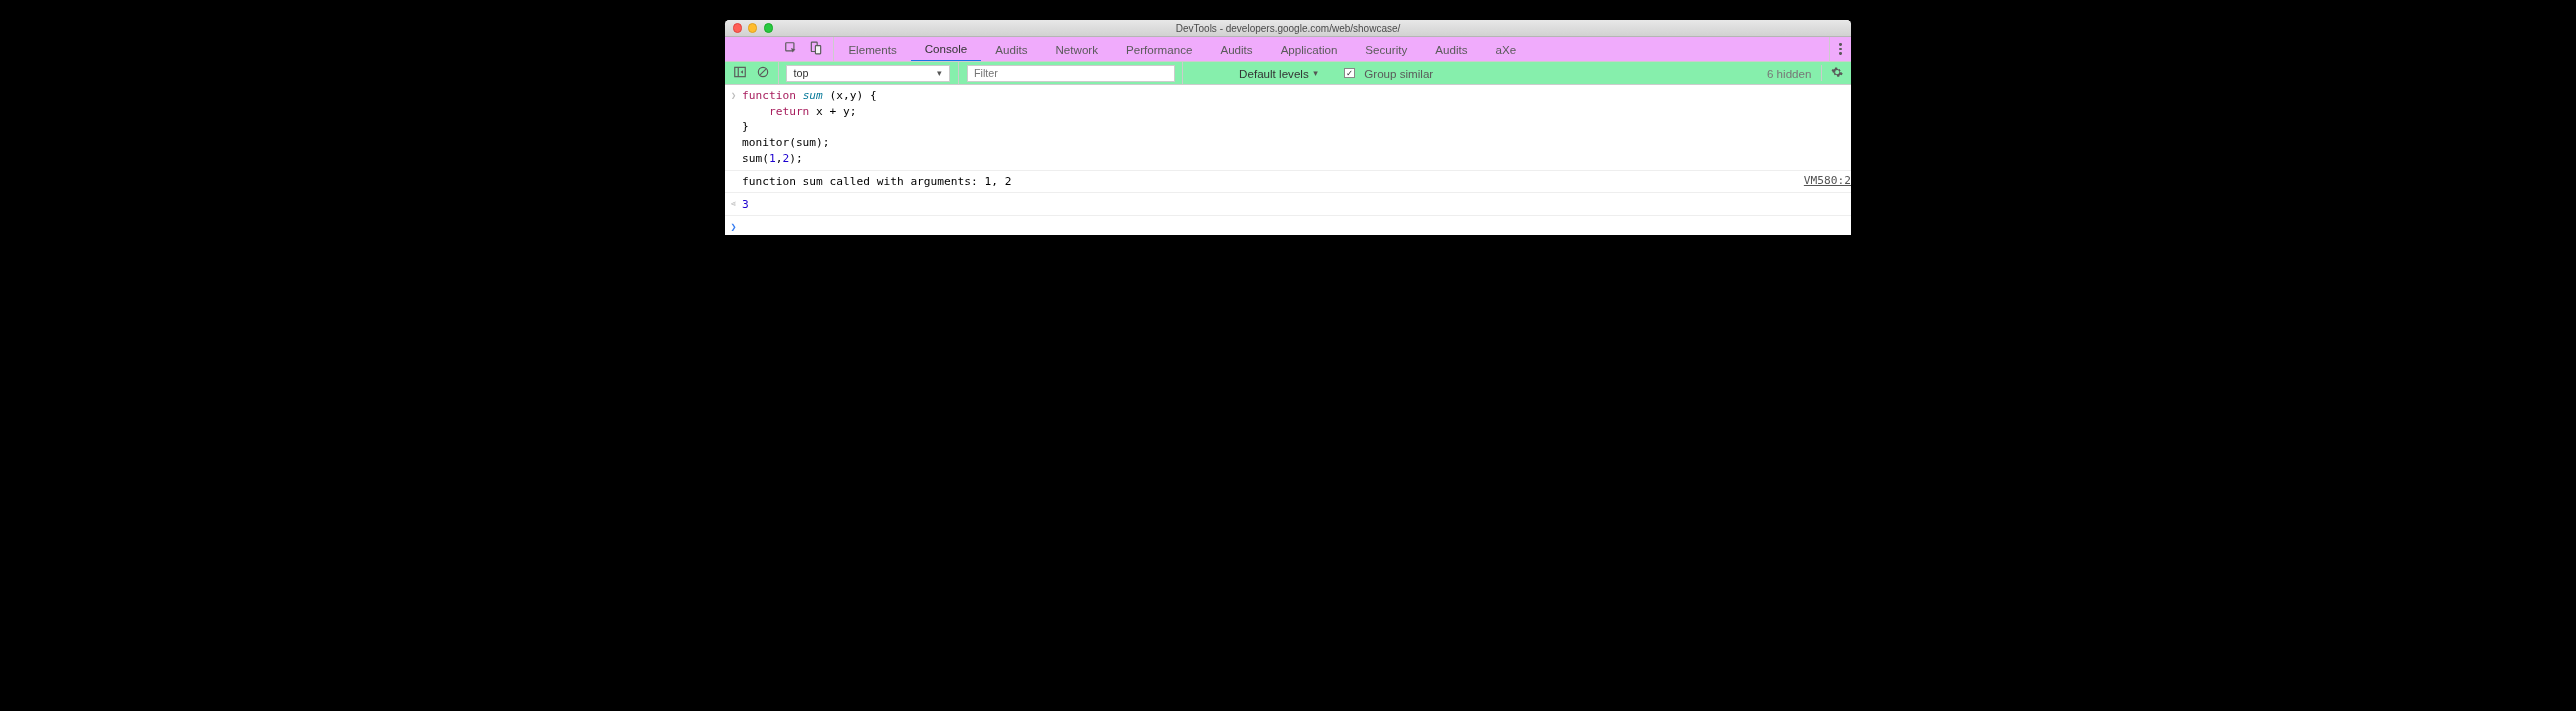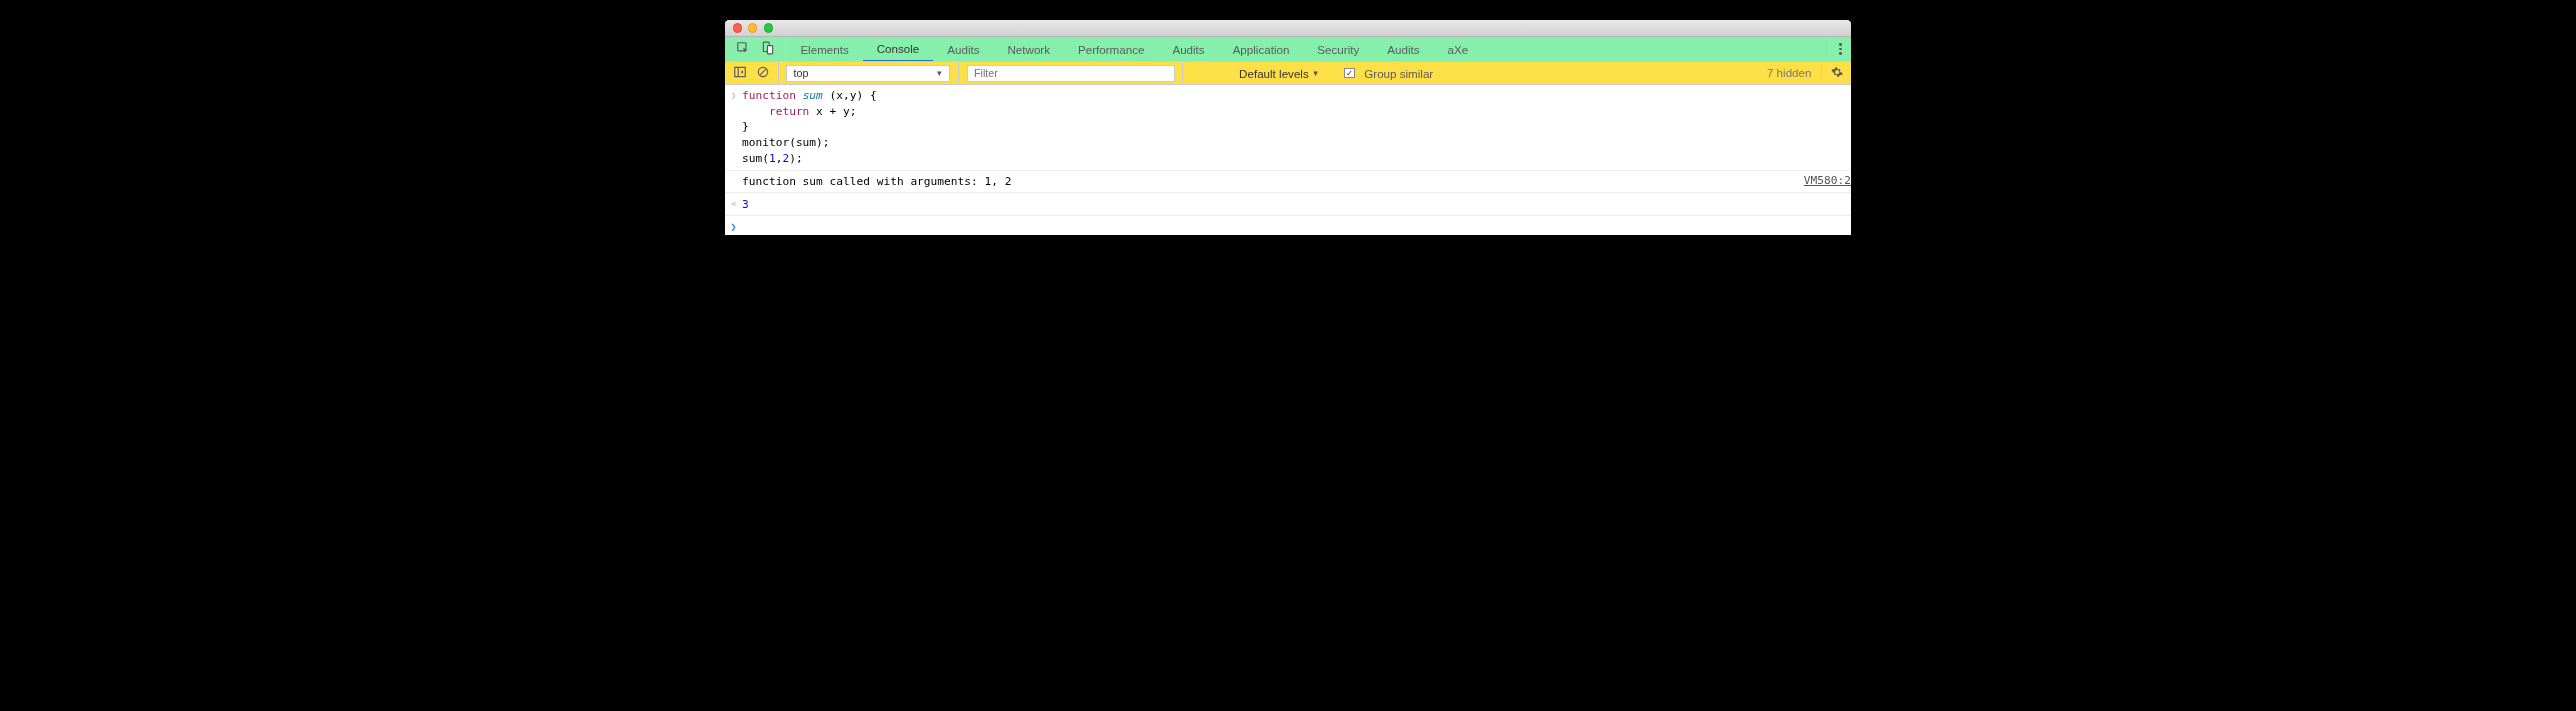--- a/index.html
+++ b/index.html
@@ -29,41 +29,41 @@
     position: relative;
   }
   .traffic { display: flex; gap: 6.2px; padding-left: 7.7px; }
   .dot { width: 9.3px; height: 9.3px; border-radius: 50%; }
   .dot.red { background: #ff5f57; border: 0.4px solid #e0443e; }
   .dot.yellow { background: #ffbd2e; border: 0.4px solid #dea123; }
   .dot.green { background: #28c940; border: 0.4px solid #1aab29; }
   .title { position: absolute; left: 0; right: 0; text-align: center; font-size: 10px; color: #4a4a4a; }
   .tabs {
     height: 25px;
-    background: #86efac;
+    background: #f0abfc;
     border-bottom: 0.8px solid #ccc;
     display: flex;
     align-items: stretch;
     font-size: 11.6px;
     color: #5a5a5a;
+    padding-left: 48px;
   }
   .tabs .left-icons { display: flex; align-items: center; gap: 10.8px; padding: 0 10.8px; border-right: 0.8px solid #ccc; }
   .tabs .tablist { display: flex; align-items: stretch; }
   .tab { display: flex; align-items: center; padding: 0 14px; cursor: default; }
   .tab.active { color: #333; border-bottom: 1.5px solid #1a73e8; }
   .tabs .spacer { flex: 1; }
   .tabs .right { display: flex; align-items: center; padding: 0 9.3px; border-left: 0.8px solid #ccc; }
   .kebab { display: flex; flex-direction: column; gap: 2.3px; }
   .kebab span { width: 2.3px; height: 2.3px; border-radius: 50%; background: #5a5a5a; }
   .toolbar {
     height: 23px;
-    background: #fde047;
+    background: #86efac;
     border-bottom: 0.8px solid #ccc;
     display: flex;
-    align-items: center;
     font-size: 11.6px;
     color: #5a5a5a;
   }
   .toolbar .group { display: flex; align-items: center; gap: 9.3px; padding: 0 7.7px; border-right: 0.8px solid #ccc; height: 100%; }
   .toolbar .group.last { border-right: none; }
   .context-select {
     display: flex; align-items: center; justify-content: space-between;
     width: 164px; height: 17px; background: #fff; border: 0.8px solid #ccc;
     padding: 0 6.2px; font-size: 10.8px; color: #333;
   }
@@ -95,20 +95,21 @@
 <body>
 
 <div class="window">
 
   <div class="titlebar">
     <div class="traffic">
       <div class="dot red"></div>
       <div class="dot yellow"></div>
       <div class="dot green"></div>
     </div>
+    <div class="title">DevTools - developers.google.com/web/showcase/</div>
   </div>
 
   <div class="tabs">
     <div class="left-icons">
       <span>
         <svg class="icon" viewBox="0 0 24 24" fill="none" stroke="#5a5a5a" stroke-width="2">
           <rect x="3" y="3" width="14" height="14" rx="1"></rect>
           <path d="M12 12 L20 15 L16 16 L15 20 Z" fill="#5a5a5a" stroke="none"></path>
         </svg>
       </span>
@@ -169,21 +170,21 @@
     <div class="group last">
       <div class="level-select">
         <span>Default levels</span>
         <span class="tri">▼</span>
       </div>
       <span style="width:6.2px"></span>
       <span class="checkbox">✓</span>
       <span>Group similar</span>
     </div>
     <div class="right">
-      <span>7 hidden</span>
+      <span>6 hidden</span>
       <span style="border-left:0.8px solid #ccc;height:15.4px"></span>
       <span>
         <svg class="gear" viewBox="0 0 24 24" fill="#5a5a5a">
           <path d="M12 8a4 4 0 100 8 4 4 0 000-8zm9 4a7 7 0 01-.1 1.2l2 1.6-2 3.4-2.4-1a7 7 0 01-2 1.2l-.4 2.6h-4l-.4-2.6a7 7 0 01-2-1.2l-2.4 1-2-3.4 2-1.6A7 7 0 013 12a7 7 0 01.1-1.2l-2-1.6 2-3.4 2.4 1a7 7 0 012-1.2L8 3h4l.4 2.6a7 7 0 012 1.2l2.4-1 2 3.4-2 1.6c.1.4.2.8.2 1.2z"></path>
         </svg>
       </span>
     </div>
   </div>
 
   <div class="console-body">

